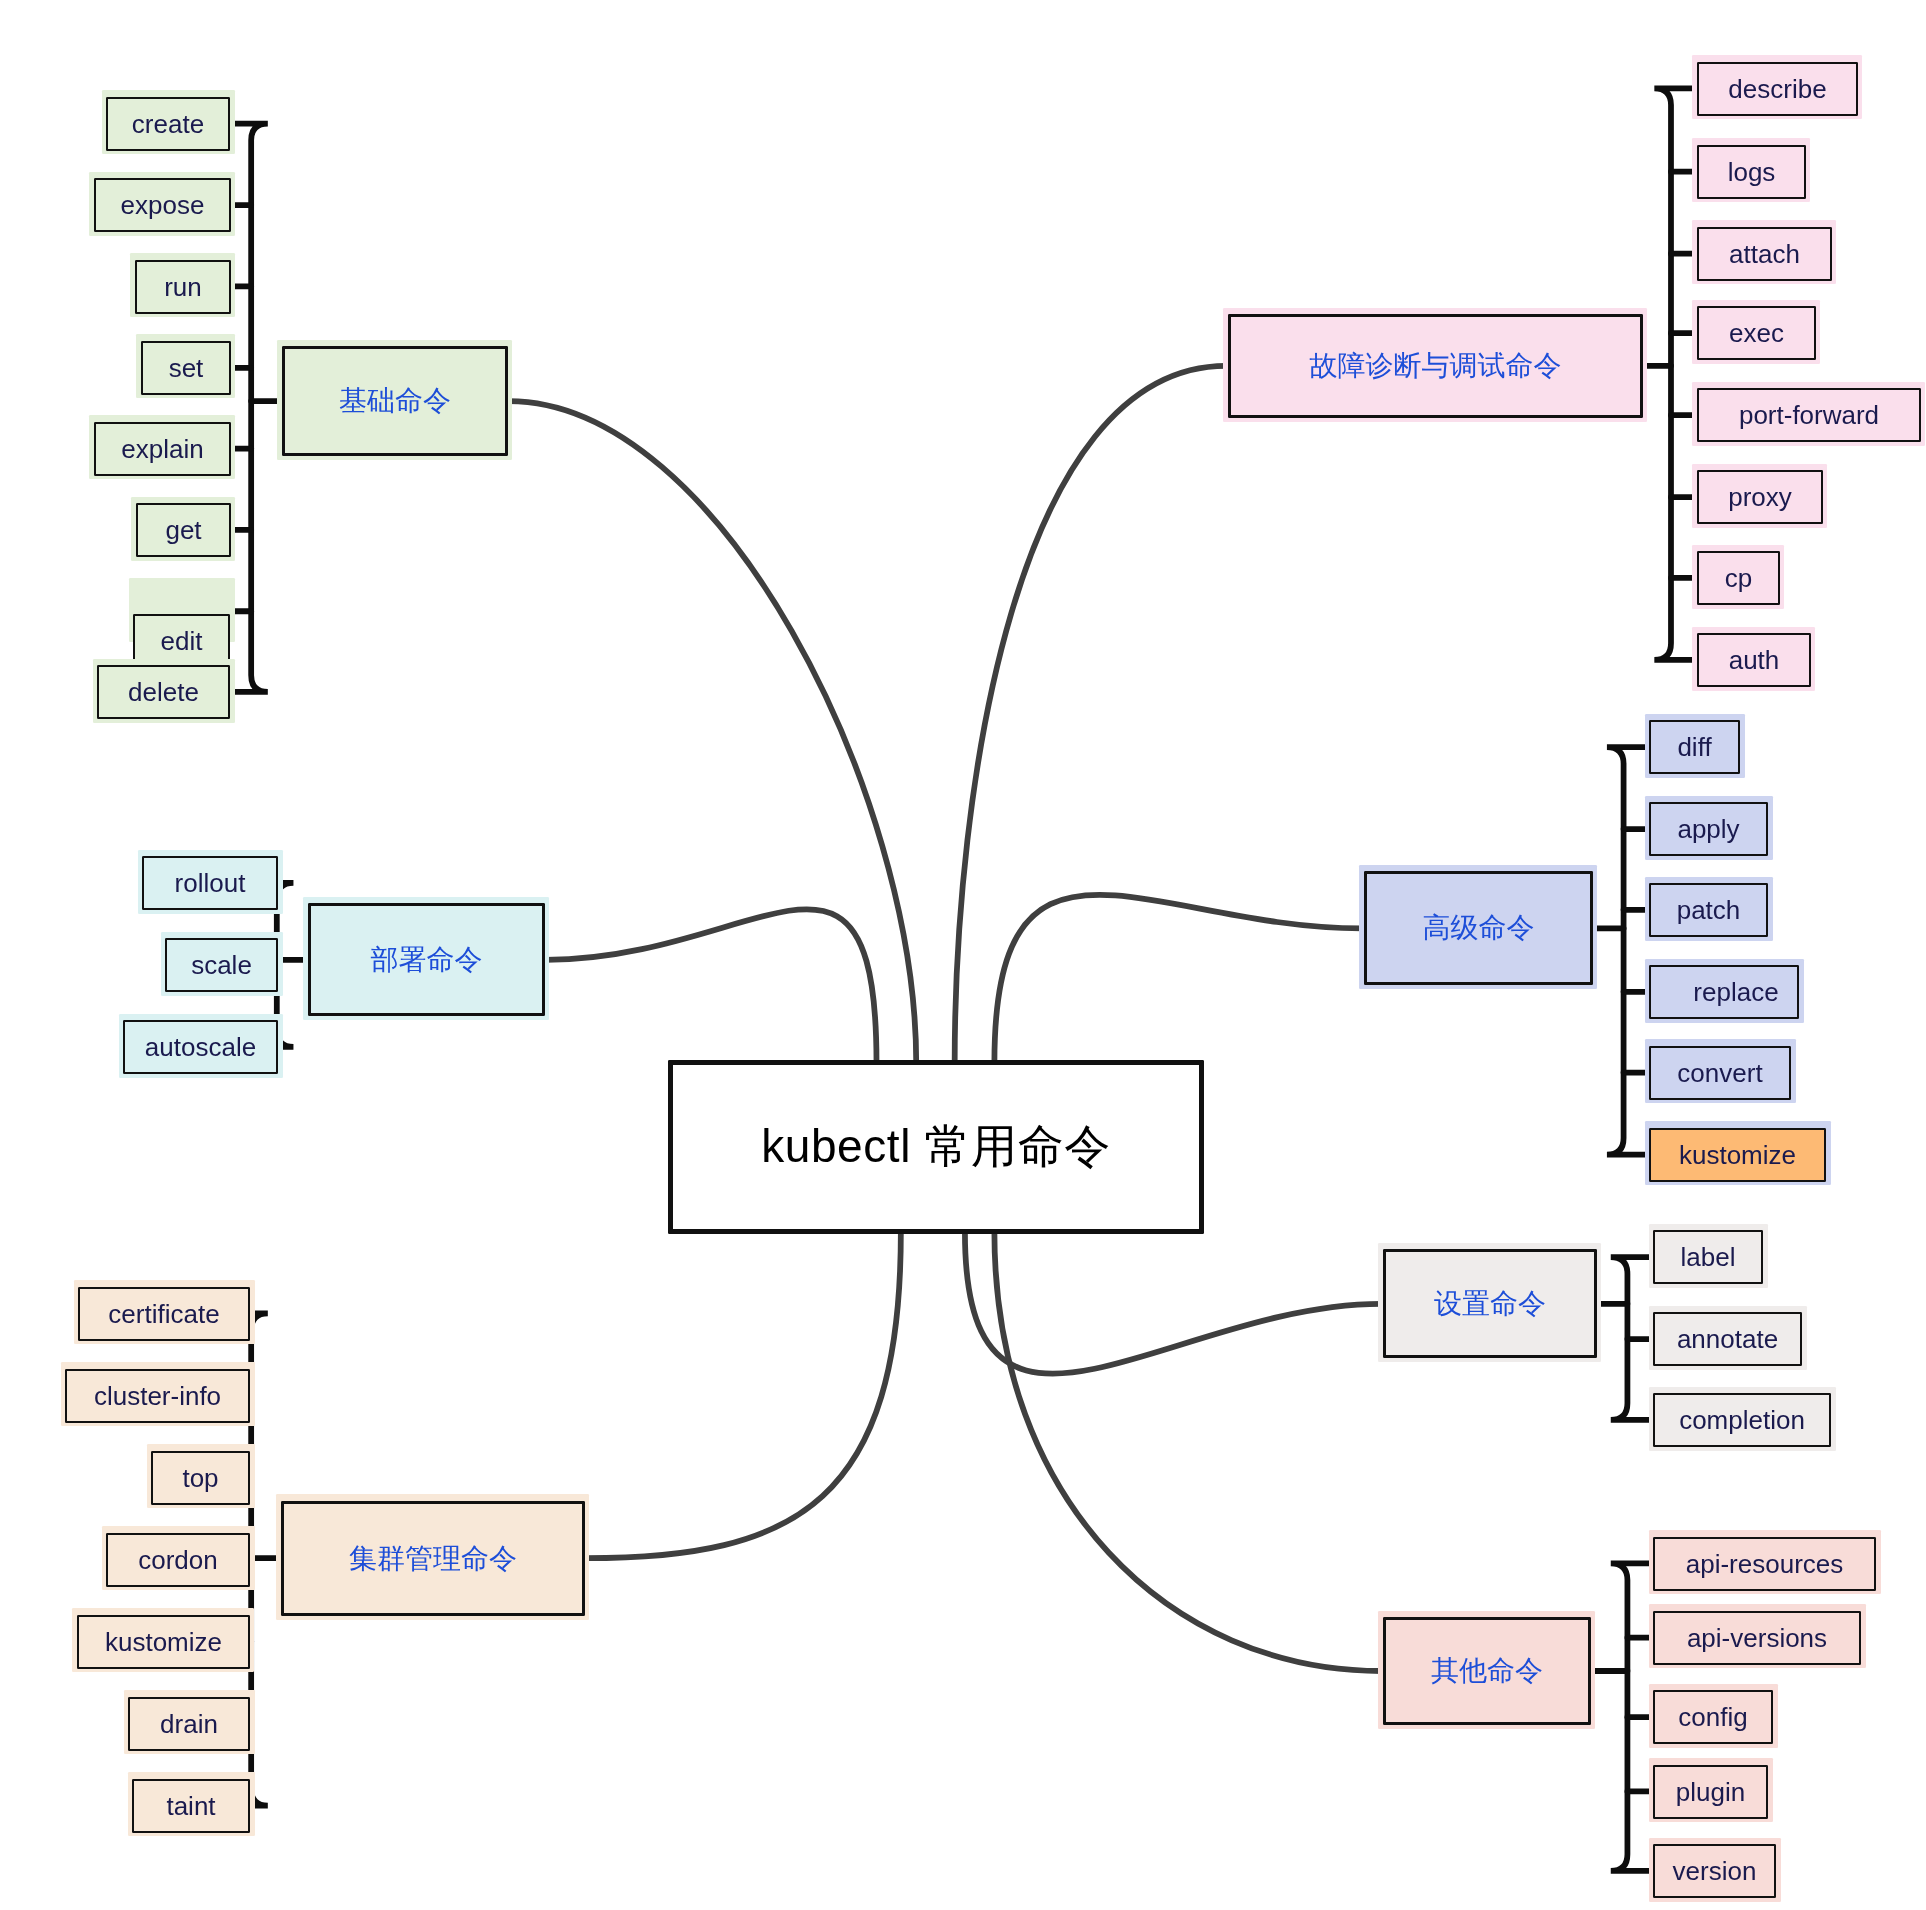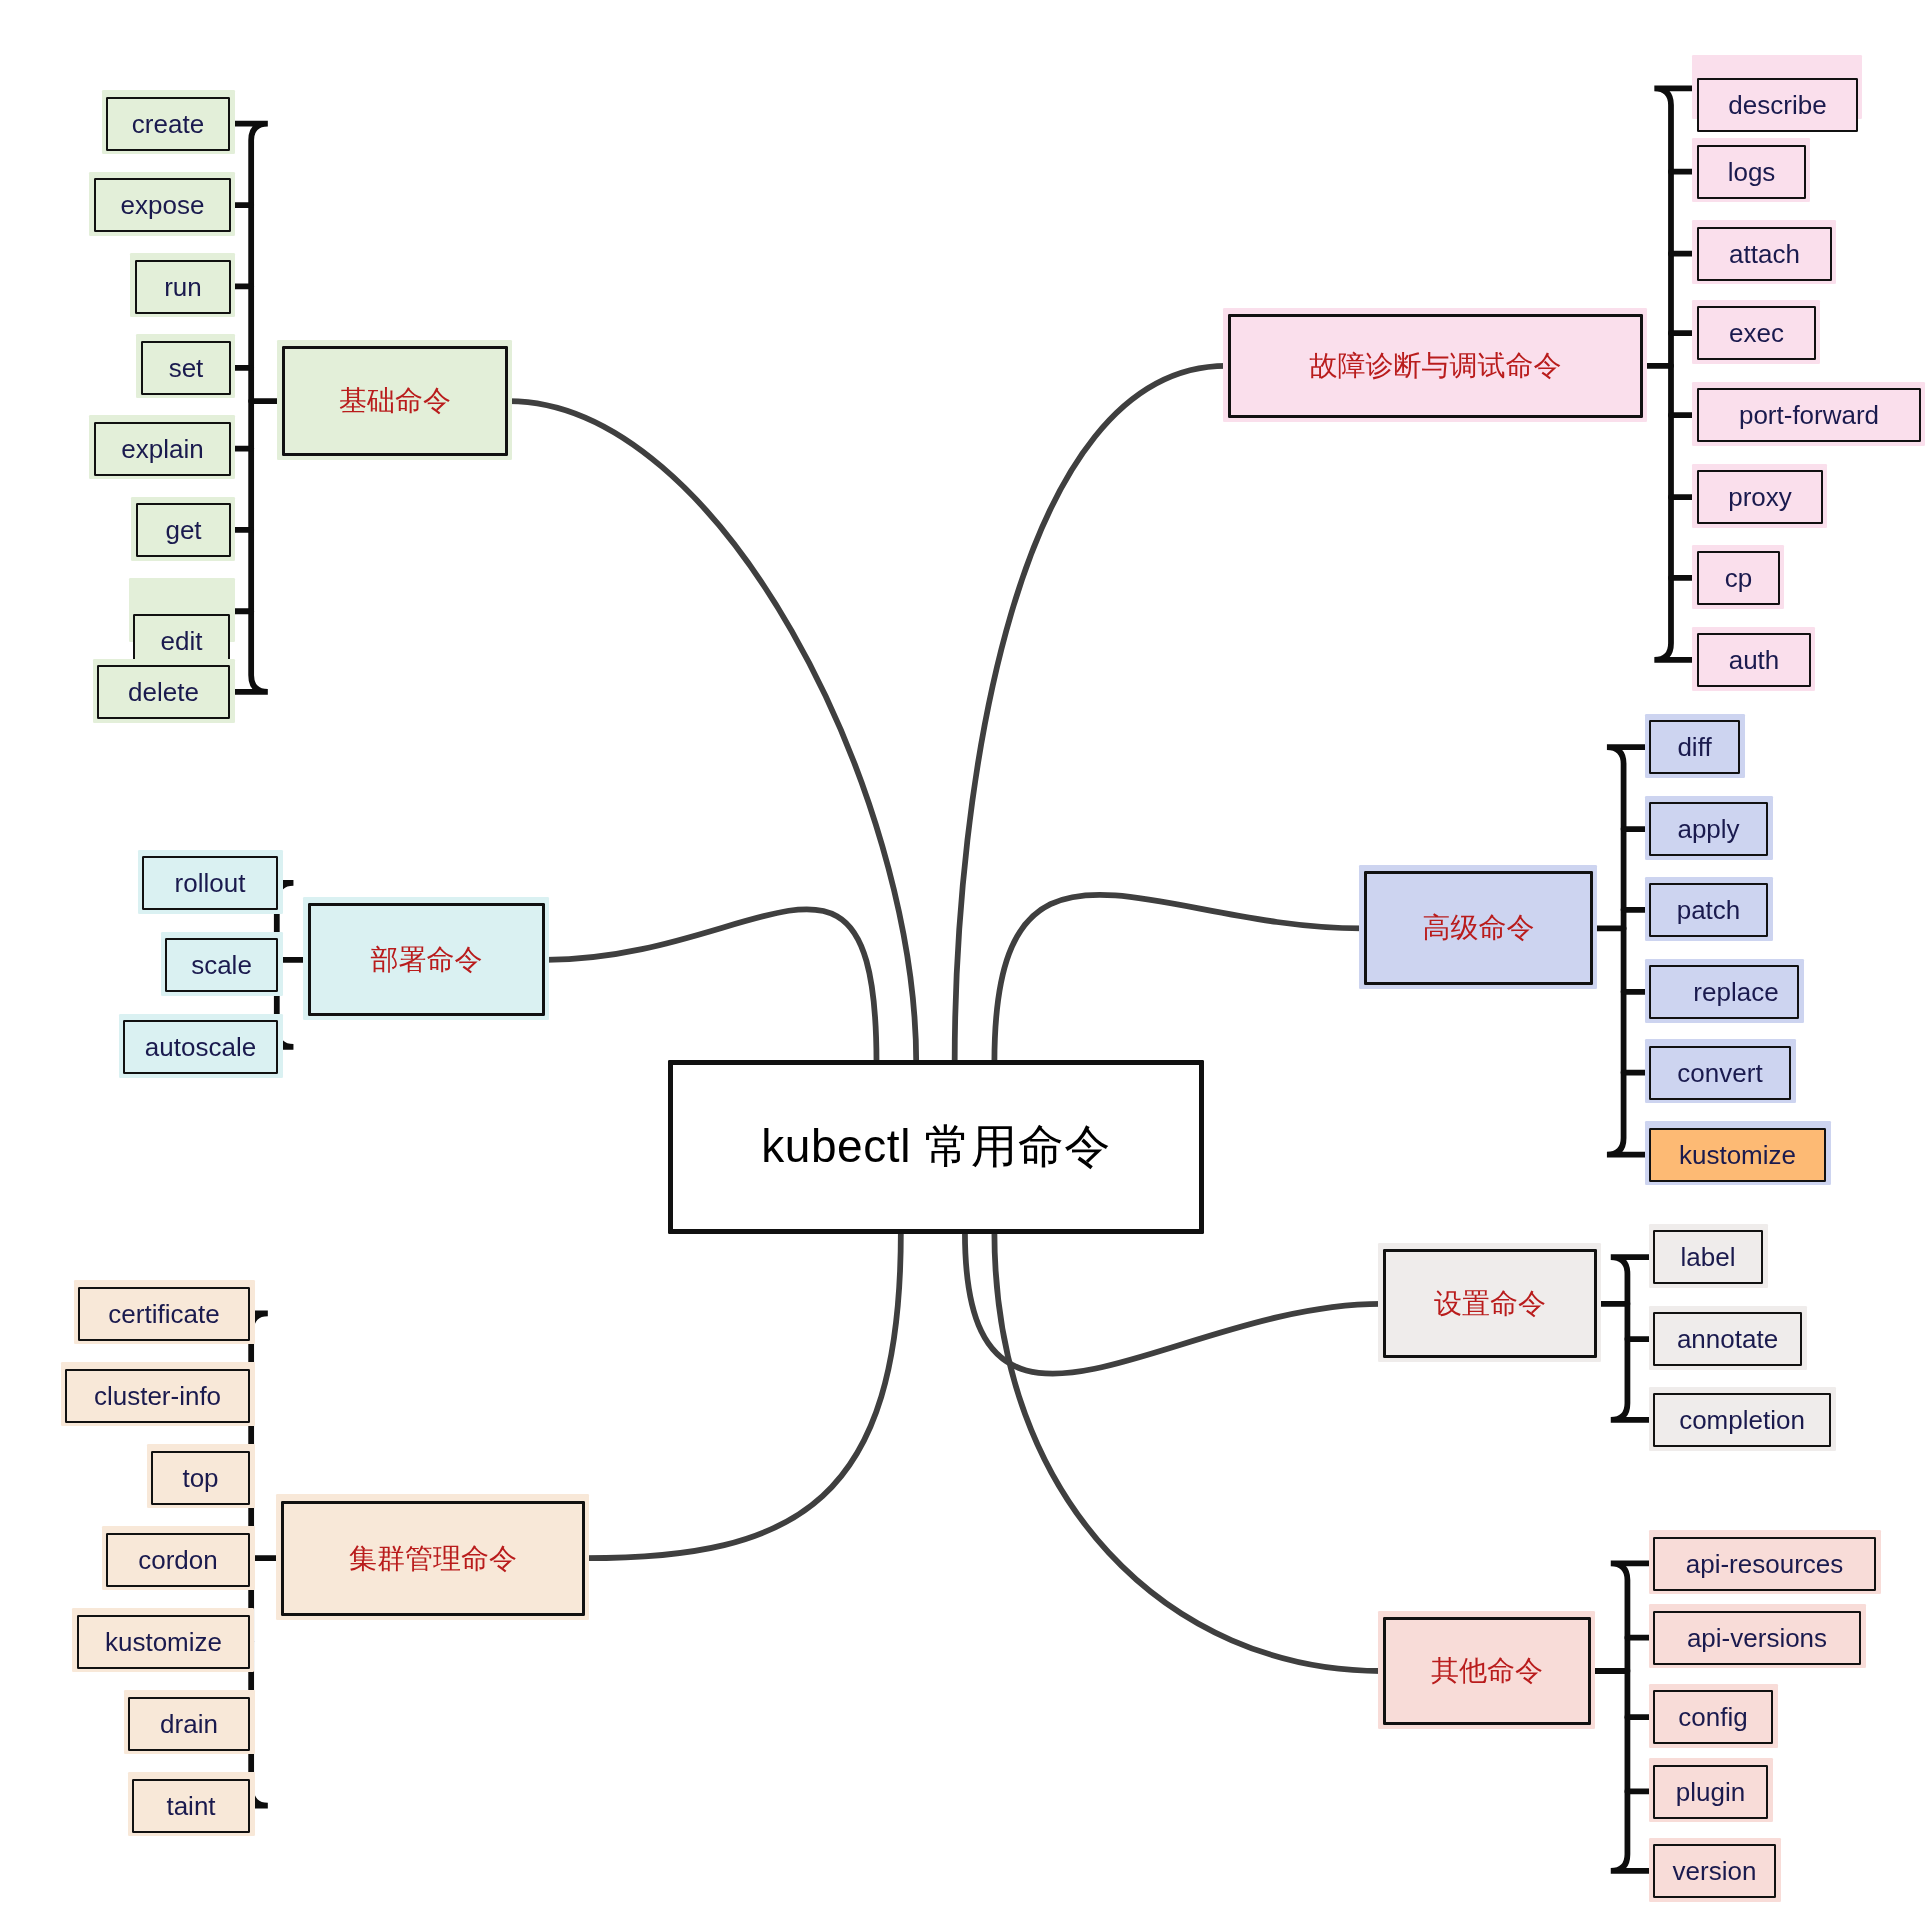--- a/index.html
+++ b/index.html
@@ -33,21 +33,21 @@
     border: 2.6px solid #111111;
     border-radius: 1.3px;
   }
   .node.leaf {
     font-size: 26px;
     border-width: 2.6px;
   }
   .node.branch {
     font-size: 28px;
     border-width: 3.8px;
-    color: #b91c1c;
+    color: #1d4ed8;
   }
   .node.root {
     font-size: 46px;
     border-width: 5.1px;
     color: #000000;
     background: #ffffff;
     letter-spacing: 0.6px;
   }
   
   .node::after {
@@ -202,21 +202,21 @@
       </div>
       <div class="shade" style="left: 128px; top: 1772px; width: 127px; height: 64px; background: rgb(248, 232, 216);"></div>
       <div class="node leaf" style="left: 132px; top: 1779px; width: 118px; height: 54px; background: rgb(248, 232, 216); font-size: 26px;">
         <span>taint</span>
       </div>
       <div class="shade" style="left: 1223px; top: 308px; width: 424px; height: 114px; background: rgb(250, 223, 236);"></div>
       <div class="node branch" style="left: 1228px; top: 314px; width: 415px; height: 104px; background: rgb(250, 223, 236); font-size: 28px;">
         <span>故障诊断与调试命令</span>
       </div>
       <div class="shade" style="left: 1692px; top: 55px; width: 170px; height: 64px; background: rgb(250, 223, 236);"></div>
-      <div class="node leaf" style="left: 1697px; top: 62px; width: 161px; height: 54px; background: rgb(250, 223, 236); font-size: 26px; margin-top: 16px;">
+      <div class="node leaf" style="left: 1697px; top: 62px; width: 161px; height: 54px; background: rgb(250, 223, 236); font-size: 26px;">
         <span>describe</span>
       </div>
       <div class="shade" style="left: 1692px; top: 138px; width: 118px; height: 64px; background: rgb(250, 223, 236);"></div>
       <div class="node leaf" style="left: 1697px; top: 145px; width: 109px; height: 54px; background: rgb(250, 223, 236); font-size: 26px;">
         <span>logs</span>
       </div>
       <div class="shade" style="left: 1692px; top: 220px; width: 144px; height: 64px; background: rgb(250, 223, 236);"></div>
       <div class="node leaf" style="left: 1697px; top: 227px; width: 135px; height: 54px; background: rgb(250, 223, 236); font-size: 26px;">
         <span>attach</span>
       </div>

